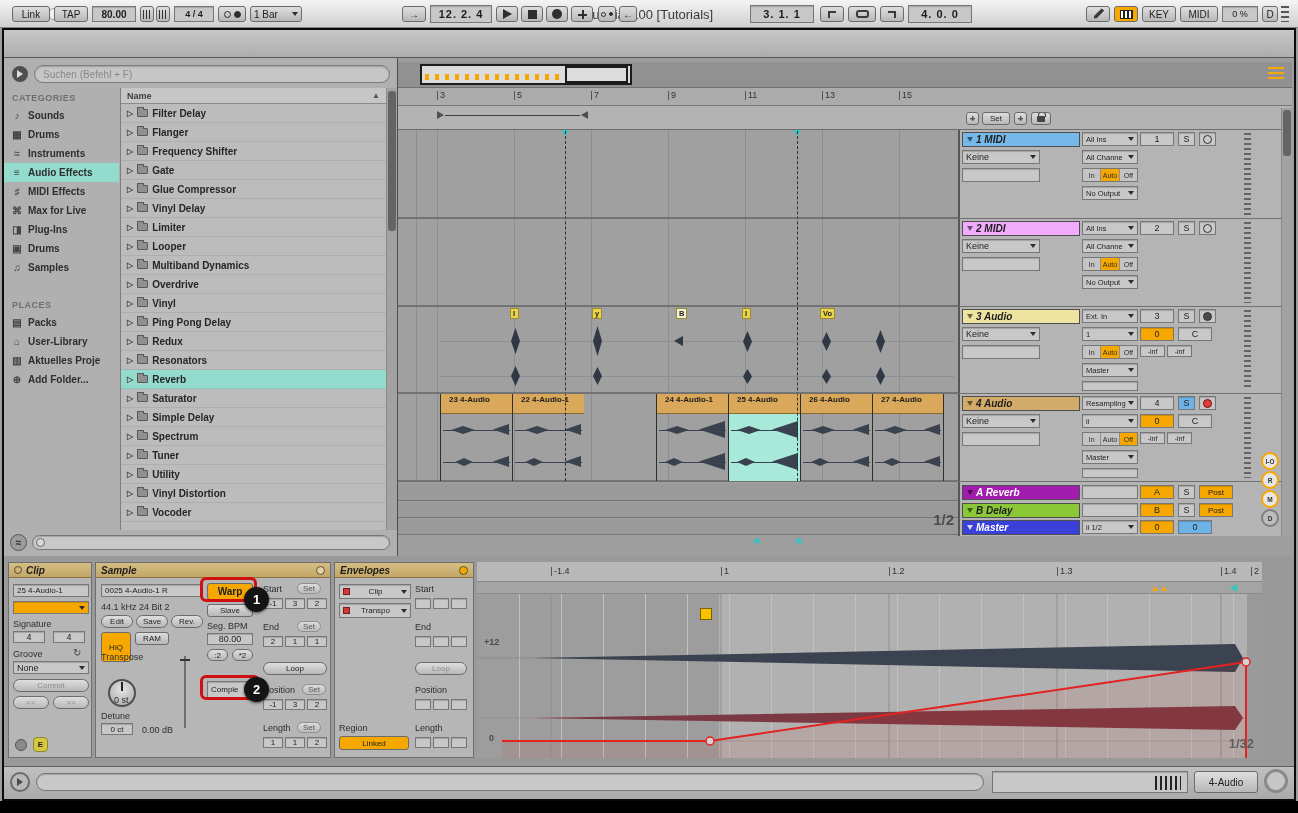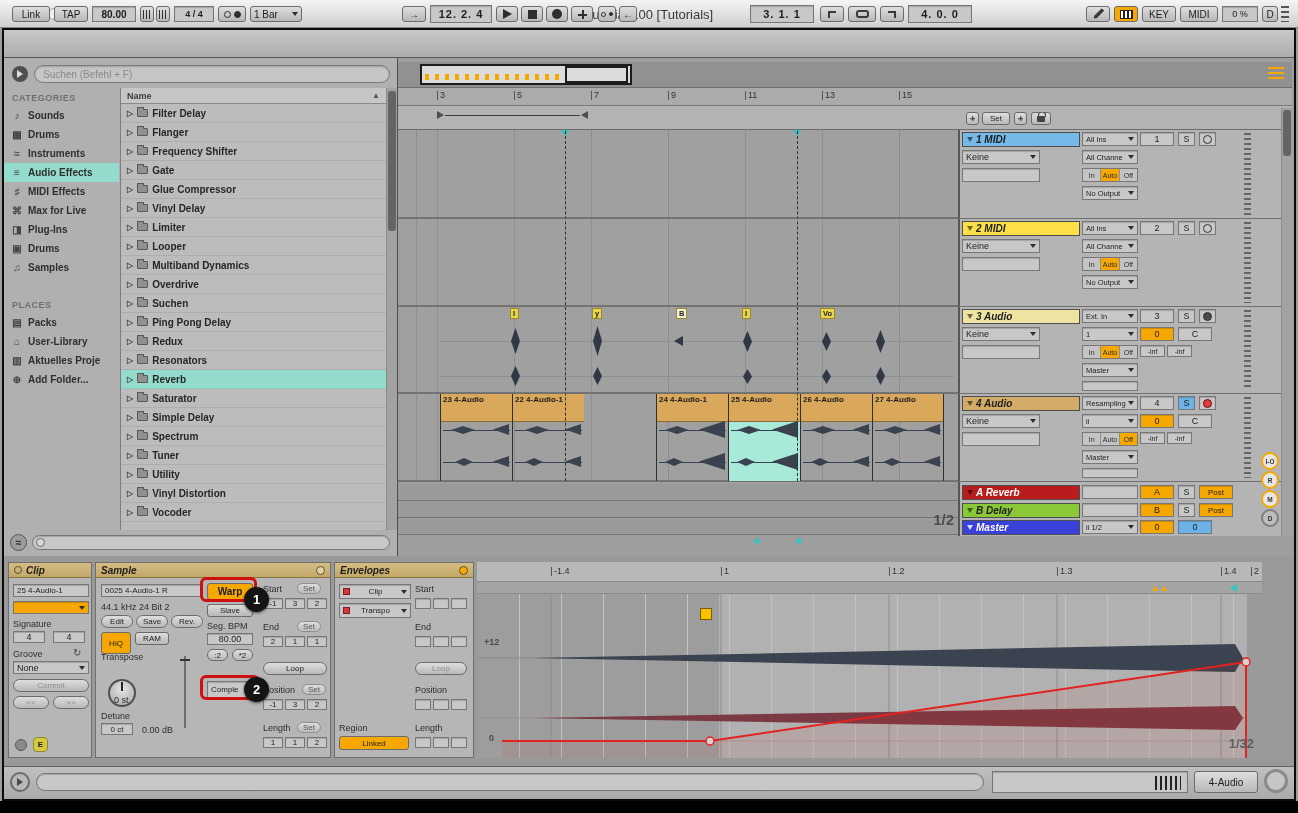--- a/index.html
+++ b/index.html
@@ -76,21 +76,21 @@
 .c-post{left:241px;width:34px;height:14px}
 .meterb{left:286px;top:3px;width:7px;background:repeating-linear-gradient(#3a3a3a 0 2px,transparent 2px 5px);opacity:.65}
 .mon{display:flex;border:1px solid #777;background:#c4c4c4}
 .mseg{flex:1;display:flex;align-items:center;justify-content:center;font-size:7px;border-right:1px solid #8f8f8f;color:#2c2c2c}
 .mseg:last-child{border-right:none}
 .mseg.on{background:#f7a800}
 .dot{width:9px;height:9px;border-radius:50%;border:1px solid #333}
 .dot.rec{background:#e23c3c;border-color:#701010}
 .dot.dark{background:#4a4a4a}
 .aclip{position:absolute;top:0;height:87px;width:72px;border-left:1px solid #2f2f2f}
-.chead{height:28px;background:#d9a85b;border-bottom:1px solid #8a6a30;font-size:8px;font-weight:bold;line-height:12px;padding-left:2px;overflow:hidden;white-space:nowrap}
+.chead{height:20px;background:#d9a85b;border-bottom:1px solid #8a6a30;font-size:8px;font-weight:bold;line-height:12px;padding-left:8px;overflow:hidden;white-space:nowrap}
 .aclip.sel{background:#a9e9da}
 .wl{position:absolute;left:2px;right:2px;height:1px;background:#39424e}
 .dm{position:absolute;width:24px;height:8px;background:#39424e;clip-path:polygon(0 50%,50% 0,100% 50%,50% 100%)}
 .flr{position:absolute;width:16px;height:11px;background:#39424e;clip-path:polygon(0 50%,100% 0,100% 100%)}
 .flr.big{width:26px;height:17px}
 .tab3{position:absolute;top:1px;height:11px;min-width:9px;background:#e9d54d;border:1px solid #99892b;font-size:7.5px;font-weight:bold;line-height:9px;padding:0 2px}
 .spn{position:absolute;width:9px;background:#2f3844;clip-path:polygon(50% 0,100% 50%,50% 100%,0 50%)}
 .cy{width:0;height:0;border-left:4px solid transparent;border-right:4px solid transparent;border-top:6px solid #35c5c0}
 .cy.up{border-top:none;border-bottom:6px solid #35c5c0}
 .cy.lf{border:none;border-top:4px solid transparent;border-bottom:4px solid transparent;border-right:7px solid #35c5c0;width:0}
@@ -341,21 +341,21 @@
         <span>Multiband Dynamics</span>
       </div>
     <div class="lrow">
         <span class="tri">▷</span>
         <span class="folder"></span>
         <span>Overdrive</span>
       </div>
     <div class="lrow">
         <span class="tri">▷</span>
         <span class="folder"></span>
-        <span>Suchen</span>
+        <span>Vinyl</span>
       </div>
     <div class="lrow">
         <span class="tri">▷</span>
         <span class="folder"></span>
         <span>Ping Pong Delay</span>
       </div>
     <div class="lrow">
         <span class="tri">▷</span>
         <span class="folder"></span>
         <span>Redux</span>
@@ -582,21 +582,21 @@
       <span class="mseg">Off</span>
     </div>
     <div class="a r4 c-io fld drop">
         <span class="txt">No Output</span>
         <span class="arr"></span>
       </div>
     <div class="a meterb" style="height:82px"></div>
   </div>
 
   <div class="a thead" style="left:958px;top:219px;width:324px;height:87px">
-    <div class="a r1 c-name tname" style="background:#fde047">
+    <div class="a r1 c-name tname" style="background:#f0abfc">
         <span class="fold"></span>
         <span>2 MIDI</span>
       </div>
     <div class="a r1 c-io fld drop">
         <span class="txt">All Ins</span>
         <span class="arr"></span>
       </div>
     <div class="a r1 c-num fld">2</div>
     <div class="a r1 c-s fld">S</div>
     <div class="a r1 c-arm fld">
@@ -697,21 +697,21 @@
     <div class="a r3 c-m2 fld">-inf</div>
     <div class="a r4 c-io fld drop">
         <span class="txt">Master</span>
         <span class="arr"></span>
       </div>
     <div class="a r5 c-io fld" style="height:10px"></div>
     <div class="a meterb" style="height:81px"></div>
   </div>
 
   <div class="a thead" style="left:958px;top:484px;width:324px;height:17px">
-    <div class="a c-name tname" style="top:1px;background:#b91c1c;color:#fff">
+    <div class="a c-name tname" style="top:1px;background:#a21caf;color:#fff">
         <span class="fold"></span>
         <span>A Reverb</span>
       </div>
     <div class="a c-io fld" style="top:1px"></div>
     <div class="a c-num fld org" style="top:1px">A</div>
     <div class="a c-s fld" style="top:1px">S</div>
     <div class="a c-post fld org sm" style="top:1px">Post</div>
   </div>
 
   <div class="a thead" style="left:958px;top:502px;width:324px;height:16px">
@@ -789,21 +789,21 @@
     <div class="a lbl sm" style="left:5px;top:39px">44.1 kHz 24 Bit 2 </div>
     <div class="a btn pill sm" style="left:5px;top:52px;width:32px;height:13px">
         <span>Edit</span>
       </div>
     <div class="a btn pill sm" style="left:40px;top:52px;width:32px;height:13px">
         <span>Save</span>
       </div>
     <div class="a btn pill sm" style="left:75px;top:52px;width:32px;height:13px">
         <span>Rev.</span>
       </div>
-    <div class="a btn sm org" style="left:5px;top:69px;width:30px;height:22px">
+    <div class="a btn sm org" style="left:5px;top:69px;width:30px;height:30px">
         <span>HiQ</span>
       </div>
     <div class="a btn sm" style="left:39px;top:69px;width:34px;height:13px">
         <span>RAM</span>
       </div>
     <div class="a lbl" style="left:5px;top:89px">Transpose</div>
     <div class="a knob" style="left:12px;top:101px"></div>
     <div class="a lbl sm" style="left:18px;top:132px">0 st</div>
     <div class="a vtrack" style="left:88px;top:93px;height:72px"></div>
     <div class="a vtick" style="left:84px;top:96px"></div>

